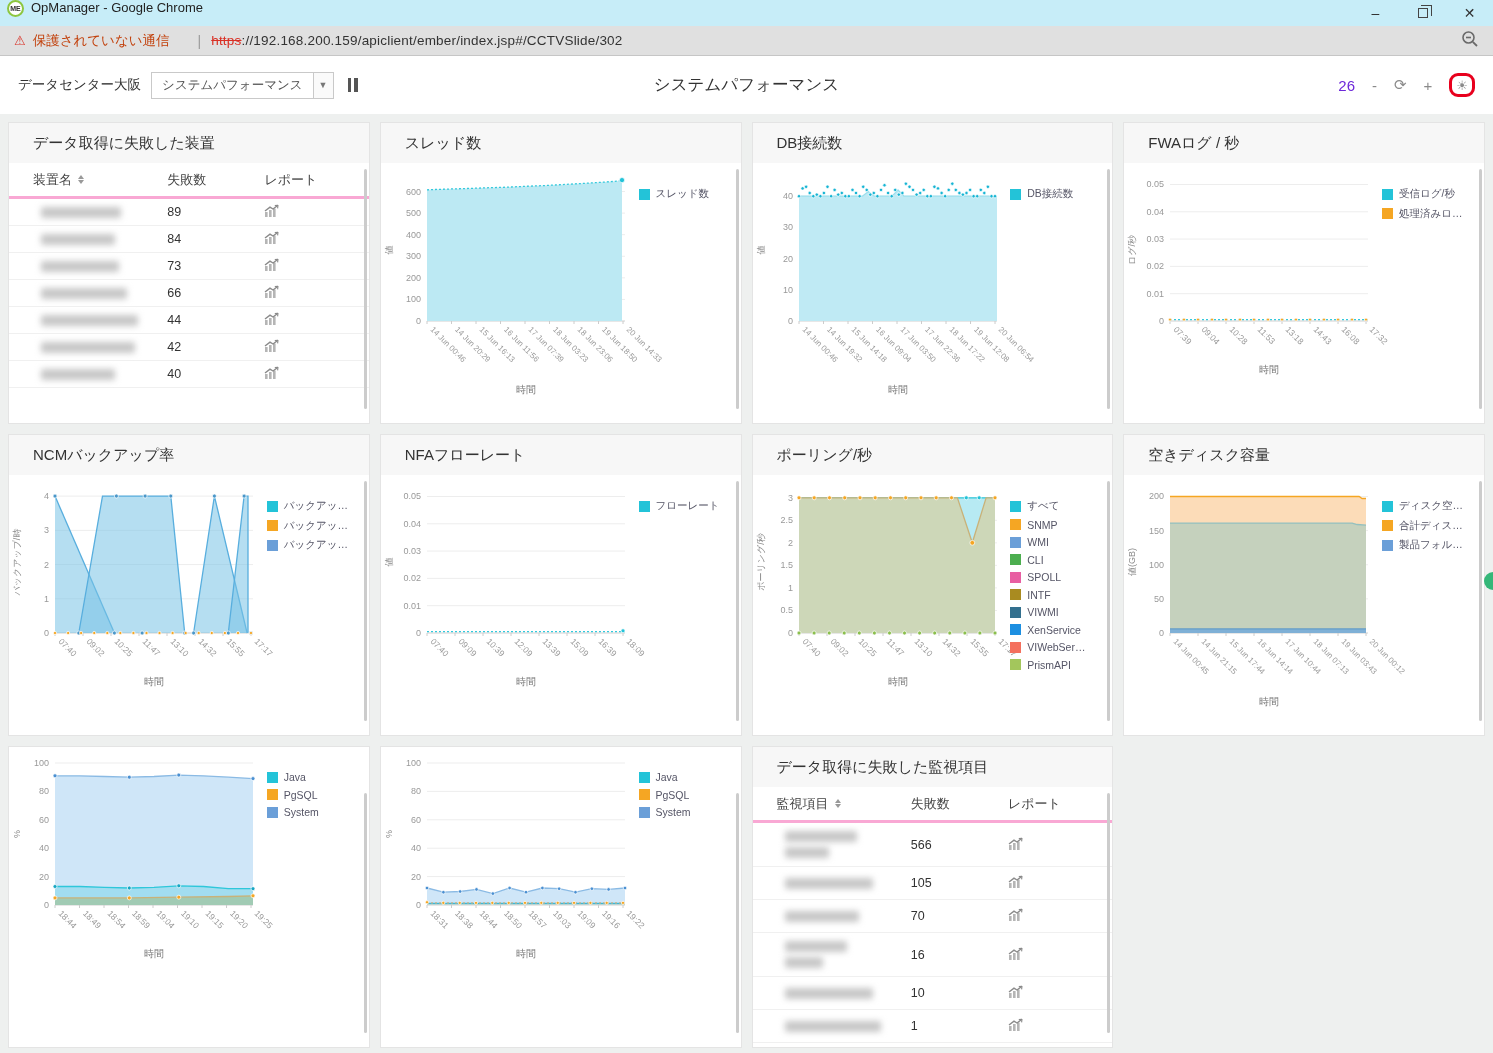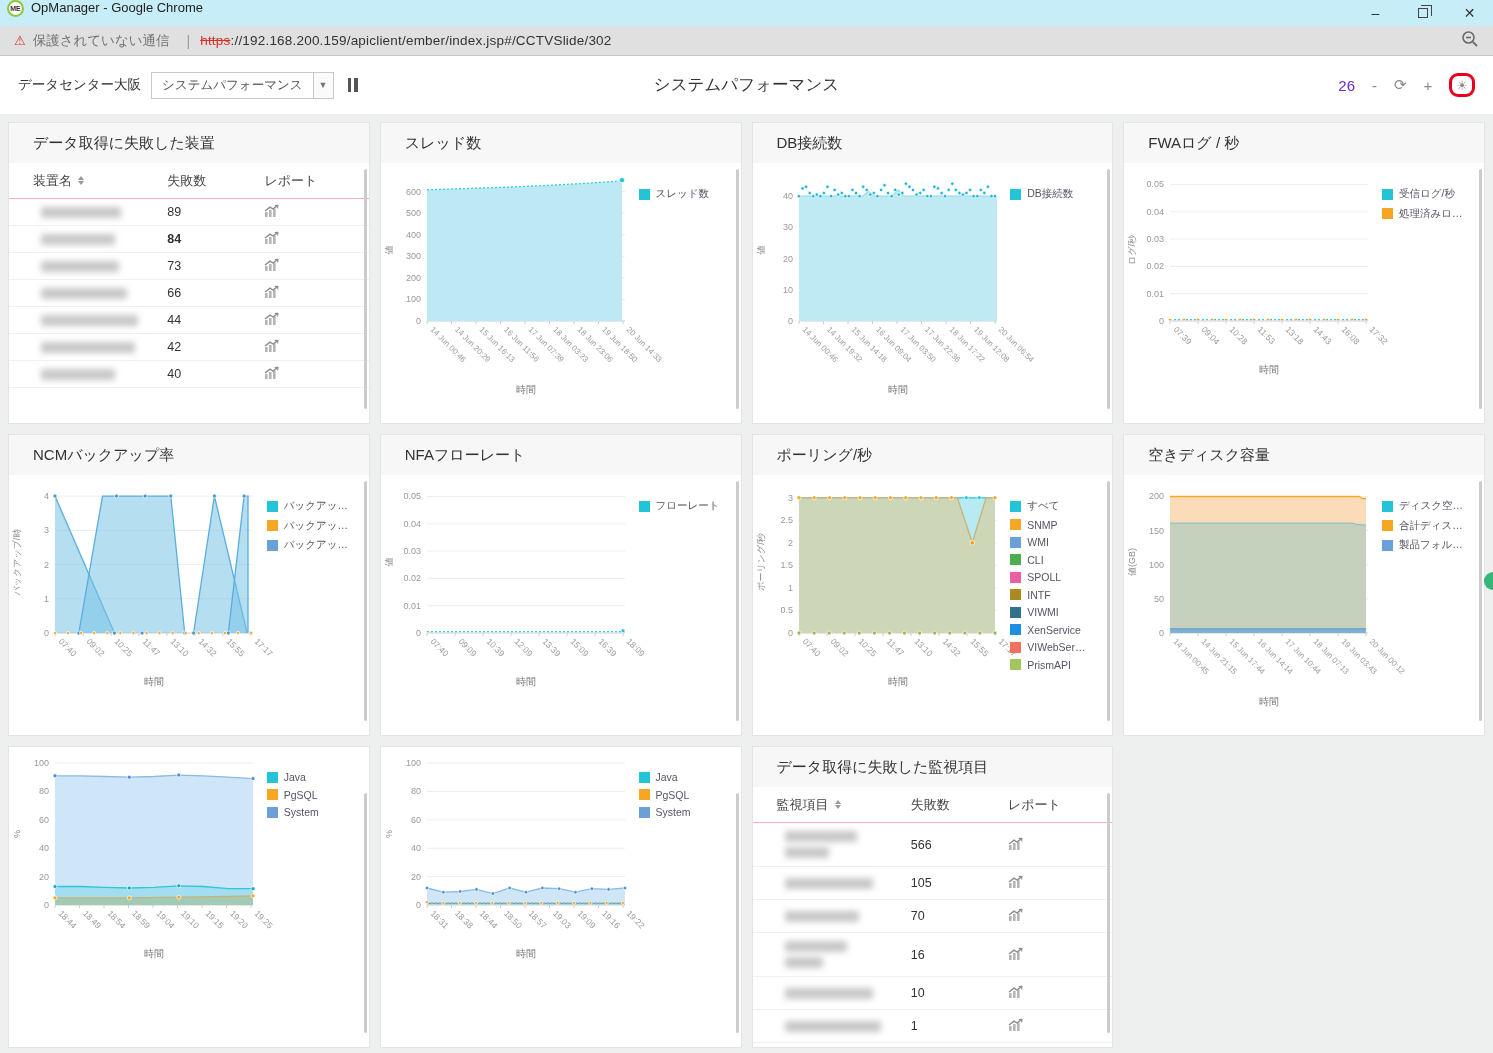--- a/index.html
+++ b/index.html
@@ -7,21 +7,21 @@
   
   .titlebar{height:26px;background:#c7edf8;display:flex;padding-left:7px;font-size:13px;color:#222}
   .me-logo{width:17px;height:17px;border-radius:50%;background:#fff;border:2px solid #8dc63f;color:#333;font-size:7px;font-weight:bold;display:flex;align-items:center;justify-content:center;margin-right:7px}
   .win-controls{margin-left:auto;display:flex;height:100%}
   .win-btn{width:47px;height:100%;display:flex;align-items:center;justify-content:center;color:#333;font-size:14px;cursor:default}
   .restore-box{width:10px;height:10px;border:1.4px solid #444;position:relative;background:transparent}
   .restore-box:before{content:"";position:absolute;left:2px;top:-4px;width:10px;height:10px;border:1.4px solid #444;border-left:none;border-bottom:none}
   
   .addressbar{height:30px;background:#e0e0e0;border-bottom:1px solid #c6c6c6;display:flex;align-items:center;padding:0 14px;font-size:13.5px}
   .warn-icon{color:#d93025;font-size:13px;margin-right:7px}
-  .warn-text{color:#737373;margin-right:17px}
+  .warn-text{color:#c2410c;margin-right:28px}
   .bar-sep{color:#9a9a9a;margin-right:10px;font-size:14px}
   .url{color:#333;letter-spacing:.2px}
   .https{color:#d93025;text-decoration:line-through}
   .zoom-icon{margin-left:auto}
   
   .dash-header{height:58px;background:#fff;display:flex;align-items:center;padding:0 18px;position:relative}
   .view-label{font-size:13.5px;color:#333;margin-right:10px}
   .selectbox{display:flex;align-items:stretch;border:1px solid #c9c9c9;height:27px;background:#fff;cursor:pointer}
   .selectbox .val{padding:0 10px;font-size:12.5px;color:#555;display:flex;align-items:center;min-width:128px}
   .selectbox .arr{width:20px;border-left:1px solid #c9c9c9;display:flex;align-items:center;justify-content:center;color:#777;font-size:9px;background:#fafafa}
@@ -38,21 +38,21 @@
   .card{background:#fff;border:1px solid #e4e4e4;position:relative;overflow:hidden}
   .card-h{height:40px;background:#f7f7f7;display:flex;align-items:center;padding:0 24px;font-size:15px;color:#333}
   .card-body{position:relative;height:260px}
   .vscroll{position:absolute;right:2px;top:46px;bottom:14px;width:3px;background:#cccccc;border-radius:2px;cursor:pointer}
   svg{overflow:visible}
   
   .legend{position:absolute;right:4px;top:24px;display:flex;flex-direction:column;gap:5.5px;width:98px}
   .lg-item{display:flex;align-items:center;font-size:10.5px;color:#556;cursor:pointer;white-space:nowrap}
   .lg-sw{width:11px;height:11px;margin-right:6px;flex:0 0 auto}
   
-  .thead{display:flex;align-items:center;height:36px;border-bottom:1px solid #f9a8d4;font-size:13px;color:#444}
+  .thead{display:flex;align-items:center;height:36px;border-bottom:3px solid #f9a8d4;font-size:13px;color:#444}
   .trow{display:flex;align-items:center;border-bottom:1px solid #f0f0f0;font-size:12.5px;color:#333}
   .tc1{width:44%;padding-left:24px;display:flex;align-items:center}
   .tc2{width:27%}
   .tc3{width:29%}
   .sort{display:inline-flex;flex-direction:column;margin-left:6px;cursor:pointer}
   .sort i{width:0;height:0;border-left:3.5px solid transparent;border-right:3.5px solid transparent;display:block}
   .sort .up{border-bottom:4.5px solid #999;margin-bottom:1.5px}
   .sort .dn{border-top:4.5px solid #999}
   .blurname{background:#c7c7c7;border-radius:2px;filter:blur(3px);height:11px;margin-left:8px}
   .blur2{display:flex;flex-direction:column;gap:5px;margin-left:8px}
@@ -132,21 +132,21 @@
           </div>
           <div class="tc2">89</div>
           <div class="tc3"><span class="rpt"><svg width="16" height="13" viewBox="0 0 16 13">
                 <rect x="1" y="8" width="2.6" height="5" fill="#b5b5b5"></rect>
                 <rect x="5" y="6" width="2.6" height="7" fill="#b5b5b5"></rect>
                 <rect x="9" y="4.5" width="2.6" height="8.5" fill="#b5b5b5"></rect>
                 <path d="M1 7 L6 3.2 L9 5 L14 1.2" stroke="#8a8a8a" stroke-width="1.4" fill="none"></path>
                 <path d="M14 1.2 l-3.2 .4 M14 1.2 l-.4 3.2" stroke="#8a8a8a" stroke-width="1.1" fill="none"></path>
               </svg></span></div>
         </div>
-        <div class="trow" style="height: 27px; font-weight: bold;">
+        <div class="trow" style="height: 27px;">
           <div class="tc1">
             <div class="blurname" style="width: 74px;"></div>
           </div>
           <div class="tc2">84</div>
           <div class="tc3"><span class="rpt"><svg width="16" height="13" viewBox="0 0 16 13">
                 <rect x="1" y="8" width="2.6" height="5" fill="#b5b5b5"></rect>
                 <rect x="5" y="6" width="2.6" height="7" fill="#b5b5b5"></rect>
                 <rect x="9" y="4.5" width="2.6" height="8.5" fill="#b5b5b5"></rect>
                 <path d="M1 7 L6 3.2 L9 5 L14 1.2" stroke="#8a8a8a" stroke-width="1.4" fill="none"></path>
                 <path d="M14 1.2 l-3.2 .4 M14 1.2 l-.4 3.2" stroke="#8a8a8a" stroke-width="1.1" fill="none"></path>

